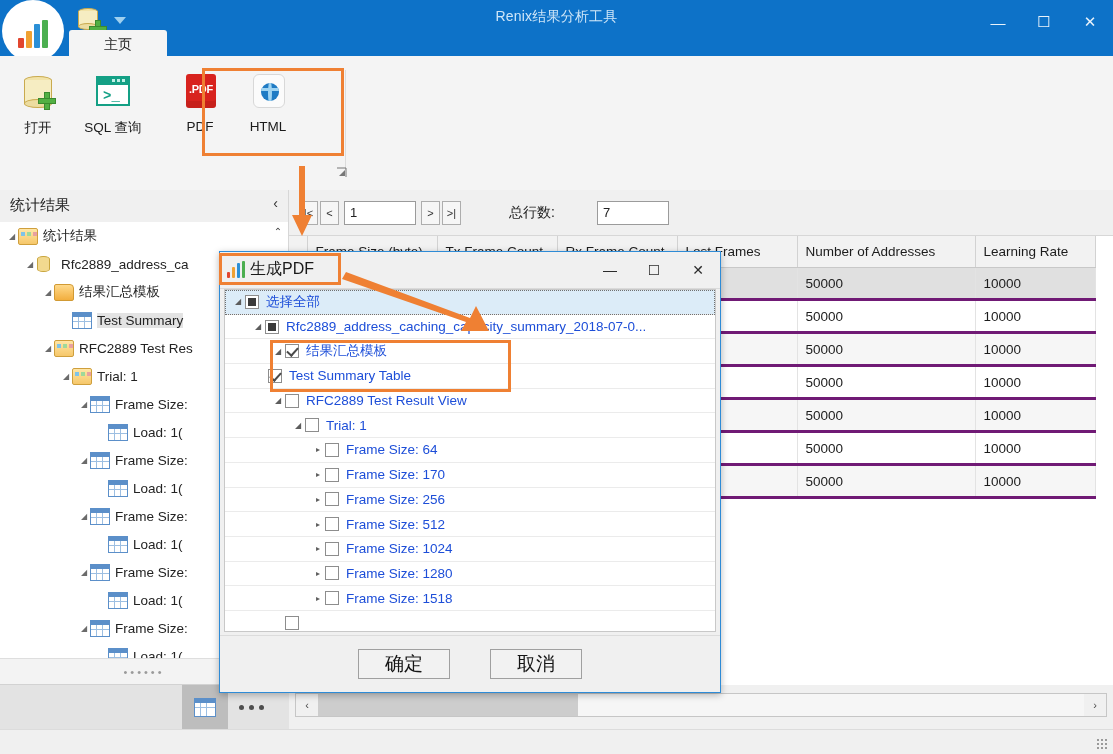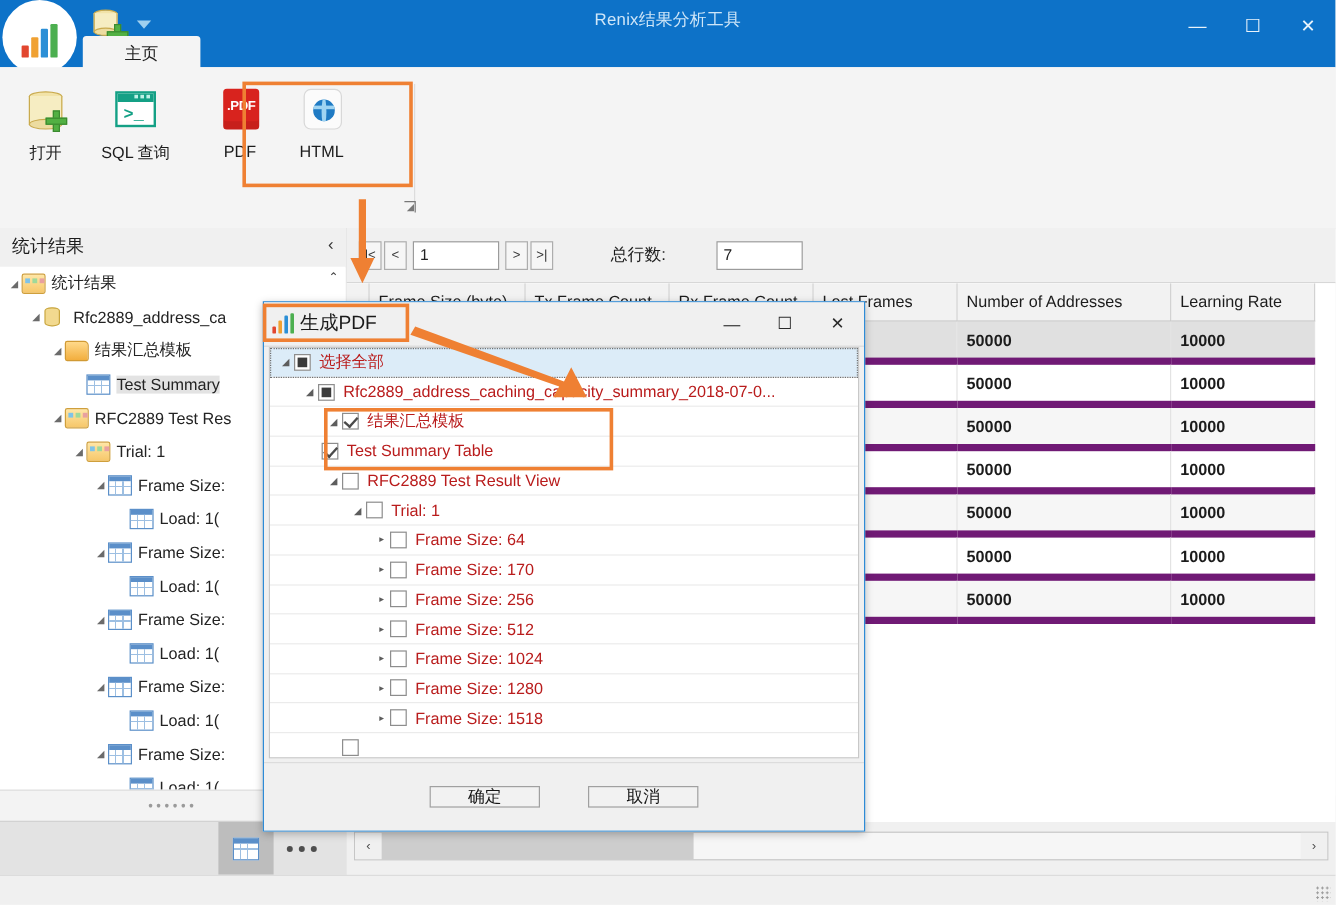--- a/index.html
+++ b/index.html
@@ -123,21 +123,21 @@
   .pnum{width:72px;height:24px;border:1px solid #9b9b9b;background:#fff;font-size:13px;padding:0 5px;box-sizing:border-box;display:flex;align-items:center;margin:0 3px;}
   .rowlabel{margin-left:46px;font-size:14px;color:#1c1c1c;}
   .rowbox{margin-left:40px;width:72px;height:24px;border:1px solid #9b9b9b;background:#fff;font-size:13px;padding:0 5px;box-sizing:border-box;display:flex;align-items:center;}
 
   .tablewrap{position:absolute;left:0;top:46px;right:0;bottom:22px;overflow:hidden;background:#fff;}
   table.grid{border-collapse:collapse;table-layout:fixed;font-size:13.5px;}
   table.grid th{
     height:31px;background:#f2f2f2;border-right:1px solid #d2d2d2;border-bottom:1px solid #c8c8c8;
     font-weight:normal;text-align:left;padding:0 8px;color:#1c1c1c;white-space:nowrap;
   }
-  table.grid td{height:30px;border-right:1px solid #e3e3e3;border-bottom:6px solid #701a75;padding:0 8px;color:#1c1c1c;white-space:nowrap;font-weight:bold;}
+  table.grid td{height:30px;border-right:1px solid #e3e3e3;border-bottom:3px solid #701a75;padding:0 8px;color:#1c1c1c;white-space:nowrap;}
   table.grid tr.alt td{background:#f6f6f6;}
   table.grid tr.first td{background:#e0e0e0;}
 
   
   .bottombar{position:absolute;left:0;bottom:24px;width:289px;height:45px;background:#e3e3e3;border-top:1px solid #d2d2d2;}
   .bt-tab{position:absolute;top:0;width:46px;height:44px;display:flex;align-items:center;justify-content:center;}
   .bt-tab.active{background:#bdbdbd;}
   .bt-tab .gic{width:22px;height:19px;position:relative;}
   .bt-dots{position:absolute;left:228px;top:0;width:46px;height:44px;display:flex;align-items:center;justify-content:center;gap:5px;}
   .bt-dots i{width:5px;height:5px;border-radius:50%;background:#4e4e4e;display:block;}
@@ -161,24 +161,24 @@
   .dlg-wc{position:absolute;right:0;top:0;display:flex;}
   .dlg-wc div{width:44px;height:35px;display:flex;align-items:center;justify-content:center;font-size:14px;color:#2b2b2b;}
 
   .dlg-tree{position:absolute;left:4px;top:37px;right:4px;bottom:60px;background:#fff;border:1px solid #c8c8c8;overflow:hidden;}
   .dr{position:relative;height:23.7px;display:flex;align-items:center;border-bottom:1px solid #ebebeb;white-space:nowrap;}
   .dr.sel{background:#dcecf8;outline:1px dotted #707070;outline-offset:-1px;}
   .dr .exp{width:14px;flex:0 0 14px;text-align:center;font-size:8px;color:#5d5d5d;}
   .cb{width:14px;height:14px;border:1px solid #8d8d8d;background:#fff;box-sizing:border-box;position:relative;flex:0 0 14px;margin-right:7px;}
   .cb.checked:after{content:"";position:absolute;left:3px;top:0px;width:5px;height:9px;border:solid #4a4a4a;border-width:0 2px 2px 0;transform:rotate(42deg);}
   .cb.partial:after{content:"";position:absolute;left:2px;top:2px;width:8px;height:8px;background:#3b3b3b;}
-  .dr .dl{font-size:13.5px;color:#b91c1c;}
+  .dr .dl{font-size:13.5px;color:#1d4ed8;}
 
   .dlg-foot{position:absolute;left:0;right:0;bottom:0;height:56px;background:#f0f0f0;border-top:1px solid #dcdcdc;display:flex;align-items:center;justify-content:center;gap:40px;}
-  .dbtn{width:92px;height:18px;border:1px solid #a0a0a0;background:#f2f2f2;display:flex;align-items:center;justify-content:center;font-size:14px;color:#151515;box-sizing:border-box;}
+  .dbtn{width:92px;height:30px;border:1px solid #a0a0a0;background:#f2f2f2;display:flex;align-items:center;justify-content:center;font-size:19px;color:#151515;box-sizing:border-box;}
 
   
   .arrow-svg{position:absolute;left:0;top:0;width:1113px;height:754px;pointer-events:none;}
 </style>
 </head>
 <body>
 
 <div id="app">
 
   <div class="titlebar">

